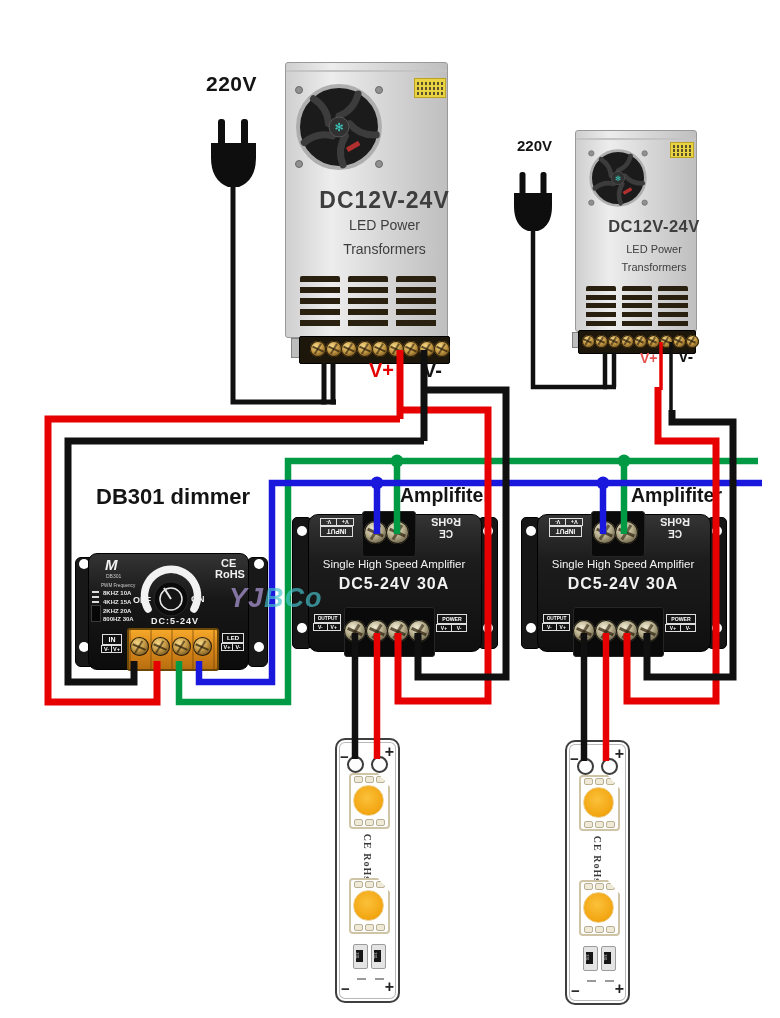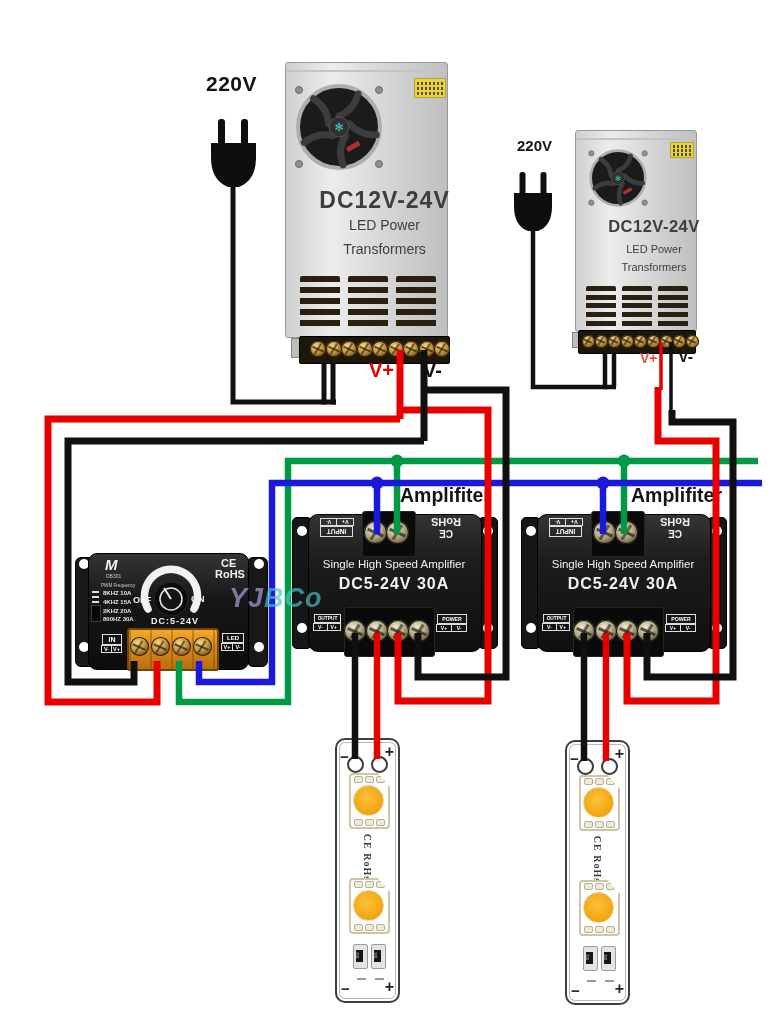--- a/index.html
+++ b/index.html
@@ -85,20 +85,21 @@
       opacity:.68;letter-spacing:1px;white-space:nowrap;}
   #wm .p1{color:#b79fe2;} #wm .p2{color:#47c4ce;}
 </style>
 </head>
 <body>
 
 <div class="canvas">
 
   <div class="t" style="left:206px;top:72px;font-size:21px;letter-spacing:.5px">220V</div>
   <div class="t" style="left:517px;top:137px;font-size:15px">220V</div>
+  <div class="t" style="left:96px;top:484px;font-size:22px">DB301 dimmer</div>
   <div class="t" style="left:400px;top:484px;font-size:19.5px">Amplifiter</div>
   <div class="t" style="left:631px;top:484px;font-size:19.5px">Amplifiter</div>
   <div class="t" style="left:369px;top:359px;font-size:20px;color:#e50000">V+</div>
   <div class="t" style="left:423px;top:359px;font-size:20px">V-</div>
   <div class="t" style="left:640px;top:350px;font-size:14px;color:#e85050">V+</div>
   <div class="t" style="left:678px;top:348px;font-size:16px">V-</div>
 
   <div class="comp" id="psu1" style="left:285px;top:62px;width:163px;height:300px">
     <div class="psu-face" style="height:274px">
       <svg style="position:absolute;left:8px;top:19px" width="90" height="90" viewBox="0 0 90 90">

